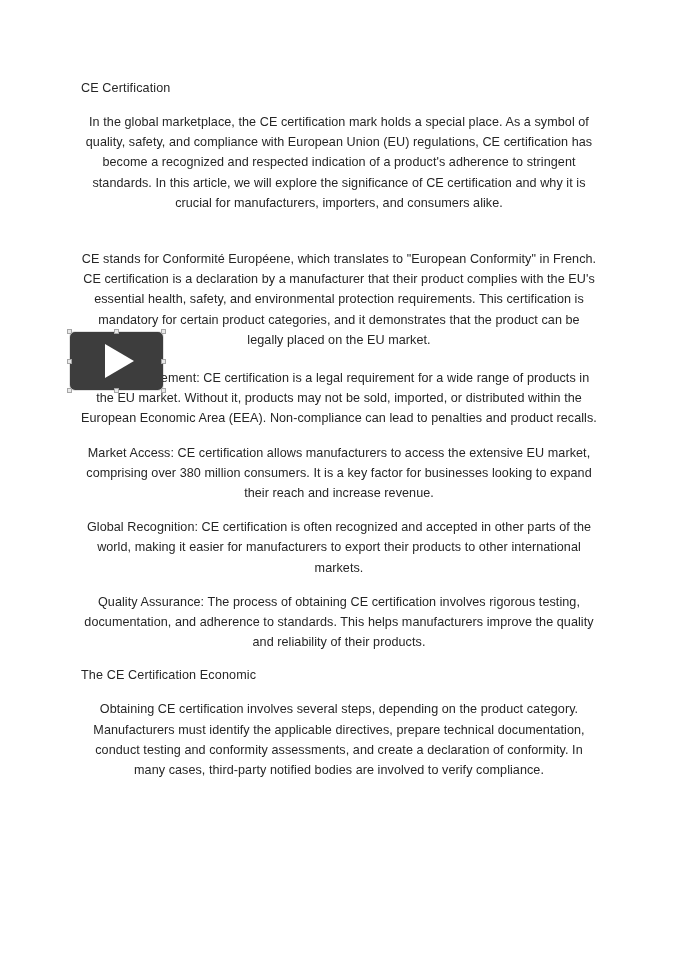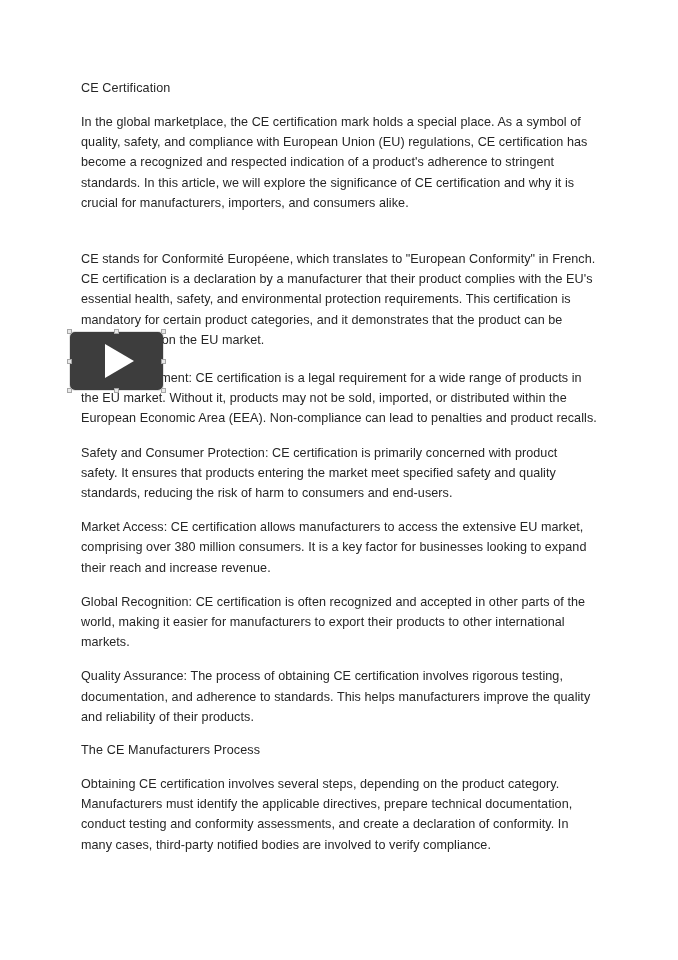--- a/index.html
+++ b/index.html
@@ -31,21 +31,21 @@
     color: #262626;
     margin: 0 0 14px 0;
     font-weight: normal;
     letter-spacing: 0.01em;
   }
   .para {
     font-size: 12.6px;
     line-height: 20.2px;
     color: #262626;
     margin: 0 0 14px 0;
-    text-align: left;
+    text-align: center;
     letter-spacing: 0.005em;
   }
   .para.tight {
     margin-bottom: 13px;
   }
   .gap-lg {
     height: 22px;
   }
   .gap-sm {
     height: 4px;
@@ -108,29 +108,28 @@
     <div class="gap-lg"></div>
 
 
     <div class="para">CE stands for Conformité Européene, which translates to "European Conformity" in French. CE certification is a declaration by a manufacturer that their product complies with the EU's essential health, safety, and environmental protection requirements. This certification is mandatory for certain product categories, and it demonstrates that the product can be legally placed on the EU market.</div>
 
     <div class="gap-sm"></div>
 
 
     <div class="para">Legal Requirement: CE certification is a legal requirement for a wide range of products in the EU market. Without it, products may not be sold, imported, or distributed within the European Economic Area (EEA). Non-compliance can lead to penalties and product recalls.</div>
 
-    <div class="para">Safety and Consumer Protection: CE certification is primarily concerned with product safety. It ensures that products entering the market meet specified safety and quality standards, reducing the risk of harm to consumers and end-users.</div>
 
     <div class="para">Market Access: CE certification allows manufacturers to access the extensive EU market, comprising over 380 million consumers. It is a key factor for businesses looking to expand their reach and increase revenue.</div>
 
     <div class="para">Global Recognition: CE certification is often recognized and accepted in other parts of the world, making it easier for manufacturers to export their products to other international markets.</div>
 
     <div class="para tight">Quality Assurance: The process of obtaining CE certification involves rigorous testing, documentation, and adherence to standards. This helps manufacturers improve the quality and reliability of their products.</div>
 
-    <div class="heading">The CE Manufacturers Process</div>
+    <div class="heading">The CE Certification Economic</div>
 
     <div class="para">Obtaining CE certification involves several steps, depending on the product category. Manufacturers must identify the applicable directives, prepare technical documentation, conduct testing and conformity assessments, and create a declaration of conformity. In many cases, third-party notified bodies are involved to verify compliance.</div>
 
   </div>
 
   <div class="video-overlay">
     <div class="video-button">
       <div class="play-triangle"></div>
     </div>
     <div class="handle tl"></div>

